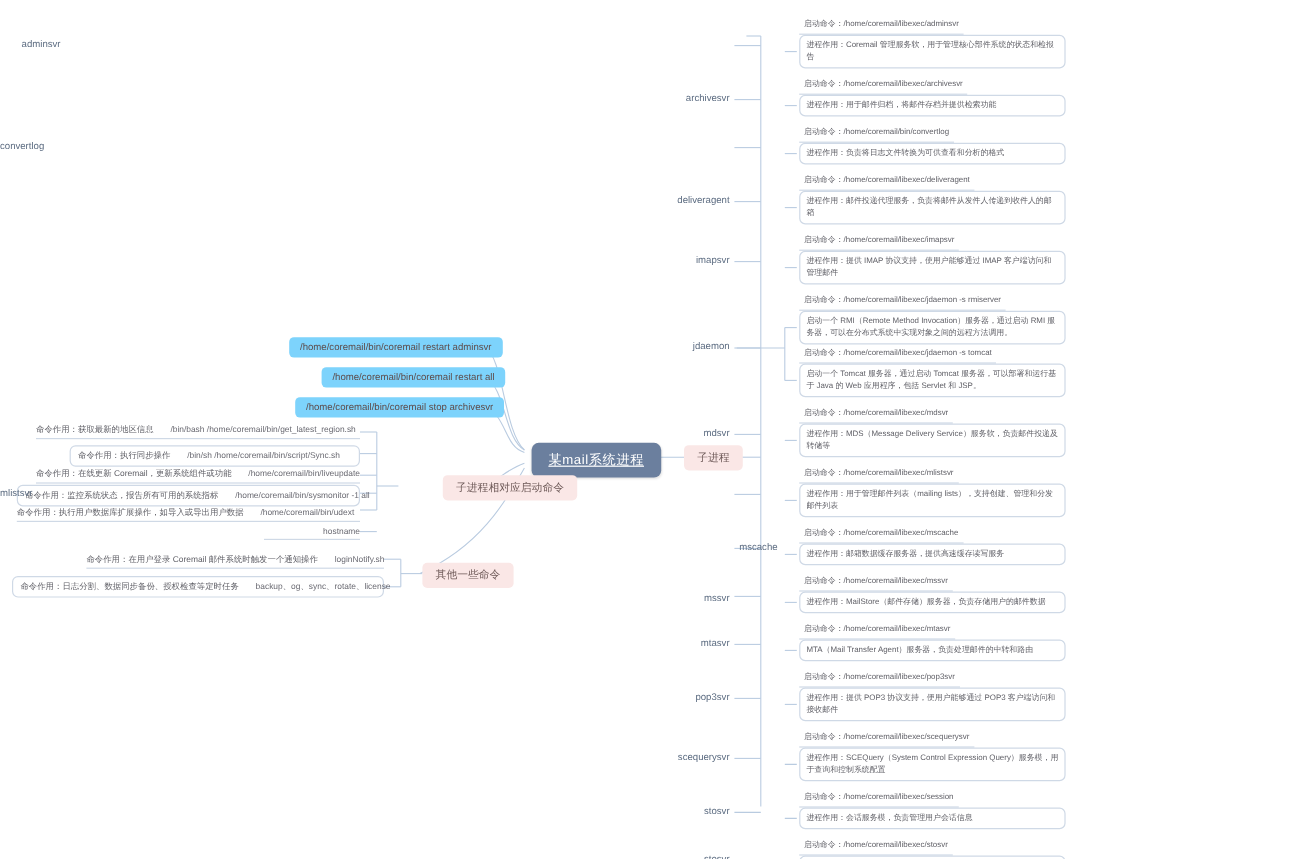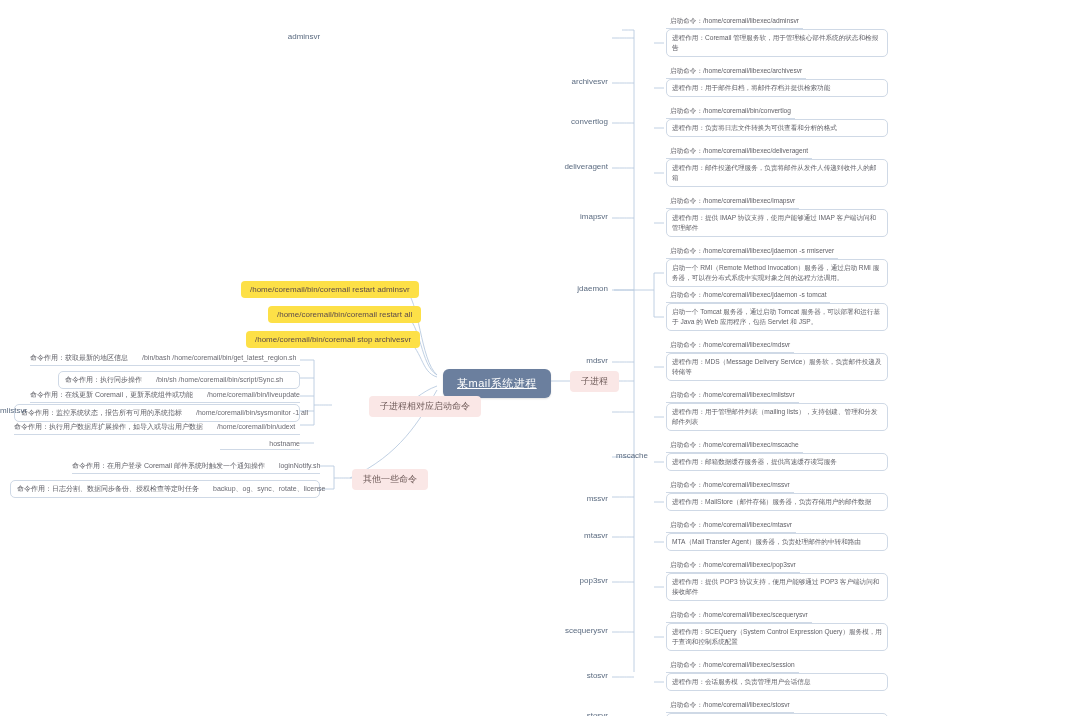--- a/index.html
+++ b/index.html
@@ -32,21 +32,21 @@
     background: #fae7e6;
     color: #6e5a58;
     border-radius: 4px;
     font-size: 9px;
     padding: 4px 11px;
     white-space: nowrap;
   }
 
   
   .cmd-pill {
-    background: #fde047;
+    background: #7dd3fc;
     color: #5d4b4a;
     border-radius: 4px;
     font-size: 8px;
     padding: 4px 9px;
     white-space: nowrap;
   }
 
   
   .cmd-row {
     display: flex;
@@ -214,27 +214,27 @@
   </div>
 
   <div class="node cmd-row boxed" style="left:10px; top:480px; width:310px;">
     <span class="desc">命令作用：日志分割、数据同步备份、授权检查等定时任务</span>
     <span class="path">backup、og、sync、rotate、license</span>
   </div>
 
   <div id="proc-tree">
       <div class="node detail start" style="left: 666px; top: 16px;">启动命令：/home/coremail/libexec/adminsvr</div>
       <div class="node detail role" style="left: 666px; top: 29px; width: 222px;">进程作用：Coremail 管理服务软，用于管理核心部件系统的状态和检报告</div>
-      <div class="node proc-label" style="top: 32px; left: 0px; width: 608px; text-align: center;">adminsvr</div>
+      <div class="node proc-label" style="top: 32px; left: 0px; width: 608px; text-align: left; padding-left: 18px;">adminsvr</div>
       <div class="node detail start" style="left: 666px; top: 66px;">启动命令：/home/coremail/libexec/archivesvr</div>
       <div class="node detail role" style="left: 666px; top: 79px; width: 222px;">进程作用：用于邮件归档，将邮件存档并提供检索功能</div>
       <div class="node proc-label" style="top: 77px; left: 0px; width: 608px; text-align: right;">archivesvr</div>
       <div class="node detail start" style="left: 666px; top: 106px;">启动命令：/home/coremail/bin/convertlog</div>
       <div class="node detail role" style="left: 666px; top: 119px; width: 222px;">进程作用：负责将日志文件转换为可供查看和分析的格式</div>
-      <div class="node proc-label" style="top: 117px; left: 0px; width: 608px; text-align: right;">convertlog</div>
+      <div class="node proc-label" style="top: 117px; left: 0px; width: 608px; text-align: left;">convertlog</div>
       <div class="node detail start" style="left: 666px; top: 146px;">启动命令：/home/coremail/libexec/deliveragent</div>
       <div class="node detail role" style="left: 666px; top: 159px; width: 222px;">进程作用：邮件投递代理服务，负责将邮件从发件人传递到收件人的邮箱</div>
       <div class="node proc-label" style="top: 162px; left: 0px; width: 608px; text-align: right;">deliveragent</div>
       <div class="node detail start" style="left: 666px; top: 196px;">启动命令：/home/coremail/libexec/imapsvr</div>
       <div class="node detail role" style="left: 666px; top: 209px; width: 222px;">进程作用：提供 IMAP 协议支持，使用户能够通过 IMAP 客户端访问和管理邮件</div>
       <div class="node proc-label" style="top: 212px; left: 0px; width: 608px; text-align: right; padding-left: 28px;">imapsvr</div>
       <div class="node detail start" style="left: 666px; top: 246px;">启动命令：/home/coremail/libexec/jdaemon -s rmiserver</div>
       <div class="node detail role" style="left: 666px; top: 259px; width: 222px;">启动一个 RMI（Remote Method Invocation）服务器，通过启动 RMI 服务器，可以在分布式系统中实现对象之间的远程方法调用。</div>
       <div class="node detail start" style="left: 666px; top: 290px;">启动命令：/home/coremail/libexec/jdaemon -s tomcat</div>
       <div class="node detail role" style="left: 666px; top: 303px; width: 222px;">启动一个 Tomcat 服务器，通过启动 Tomcat 服务器，可以部署和运行基于 Java 的 Web 应用程序，包括 Servlet 和 JSP。</div>

